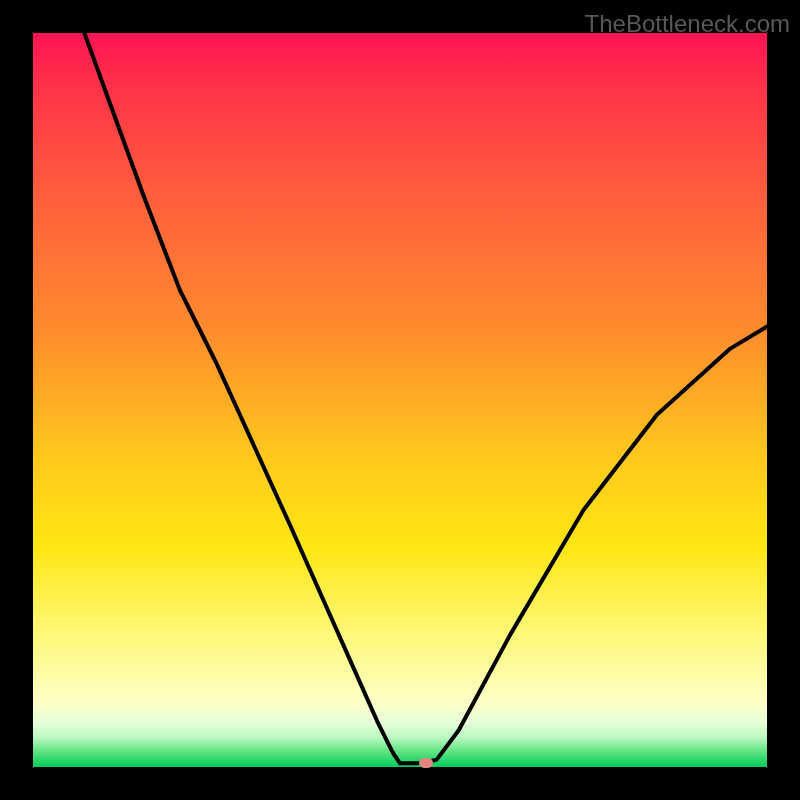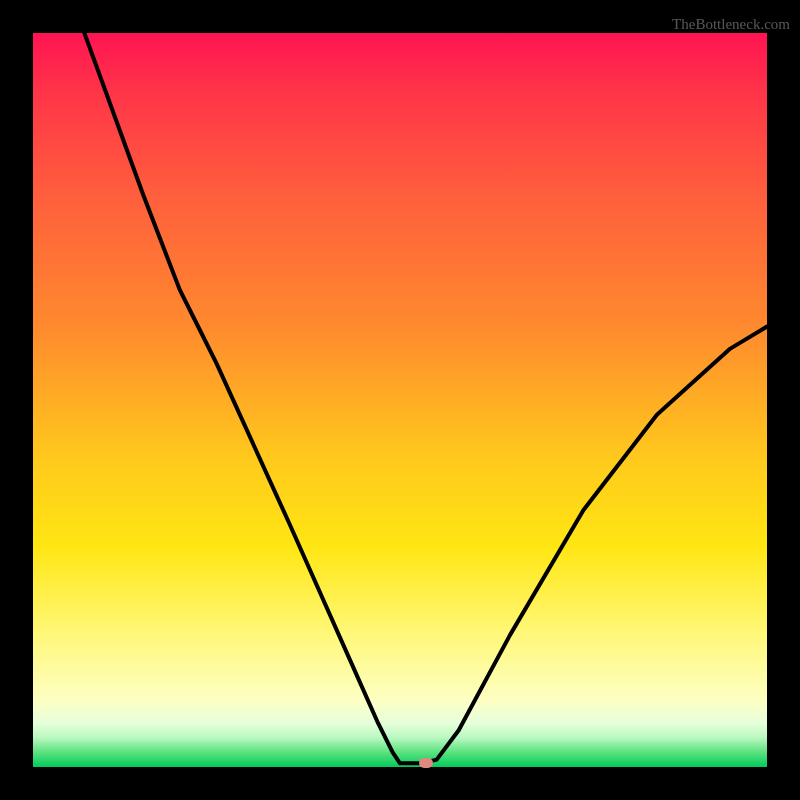--- a/index.html
+++ b/index.html
@@ -6,25 +6,25 @@
     margin: 0;
     padding: 0;
     width: 800px;
     height: 800px;
     background: #000;
     position: relative;
     overflow: hidden;
   }
   .watermark {
     position: absolute;
-    top: 16px;
+    top: 10px;
     right: 10px;
     color: #595959;
-    font-family: Liberation Serif, serif;
-    font-size: 15px;
+    font-family: Liberation Sans, sans-serif;
+    font-size: 24px;
     z-index: 10;
   }
   .plot-area {
     position: absolute;
     left: 33px;
     top: 33px;
     width: 734px;
     height: 734px;
     
     background: linear-gradient(

